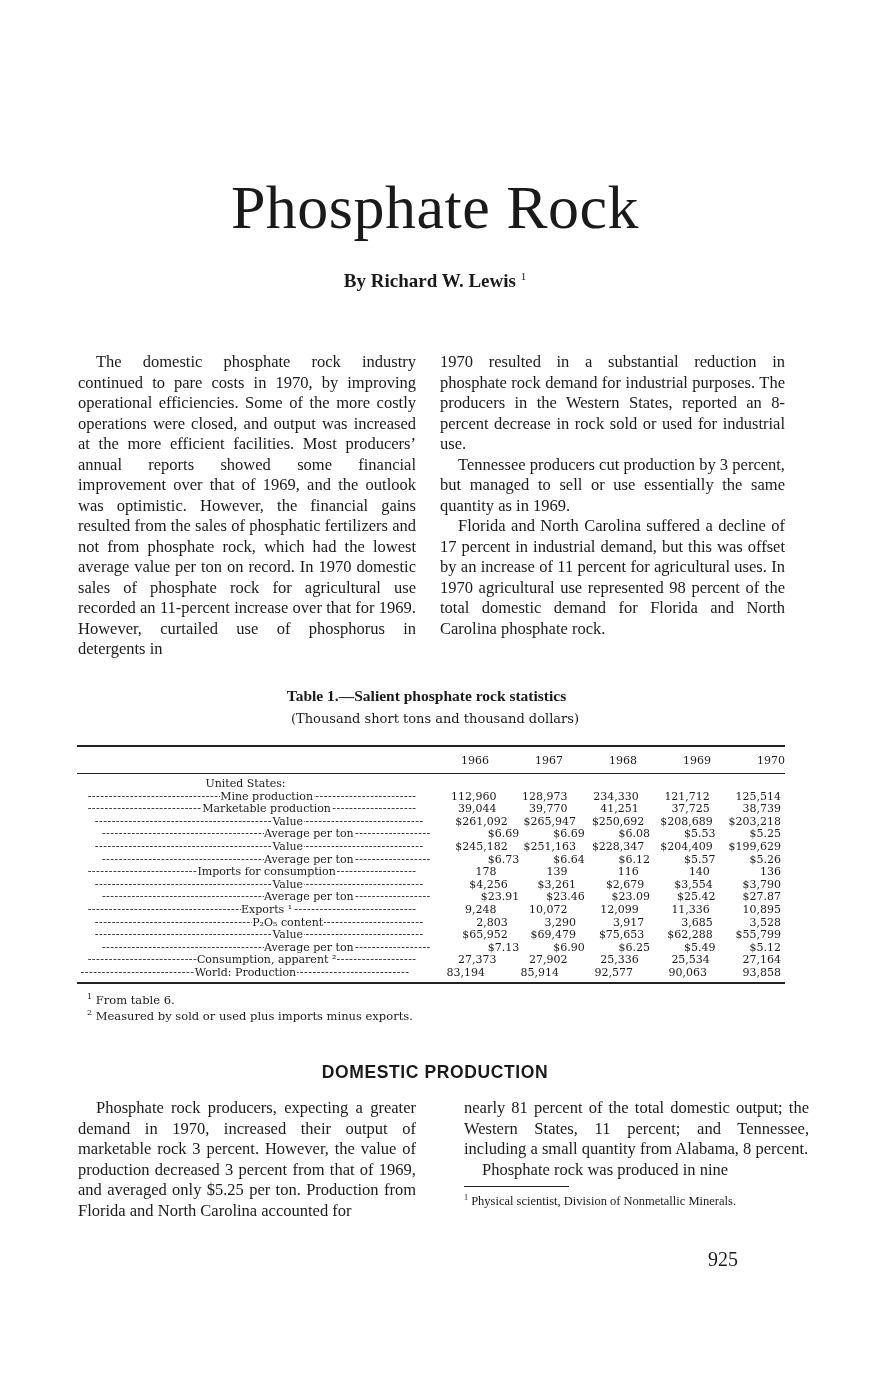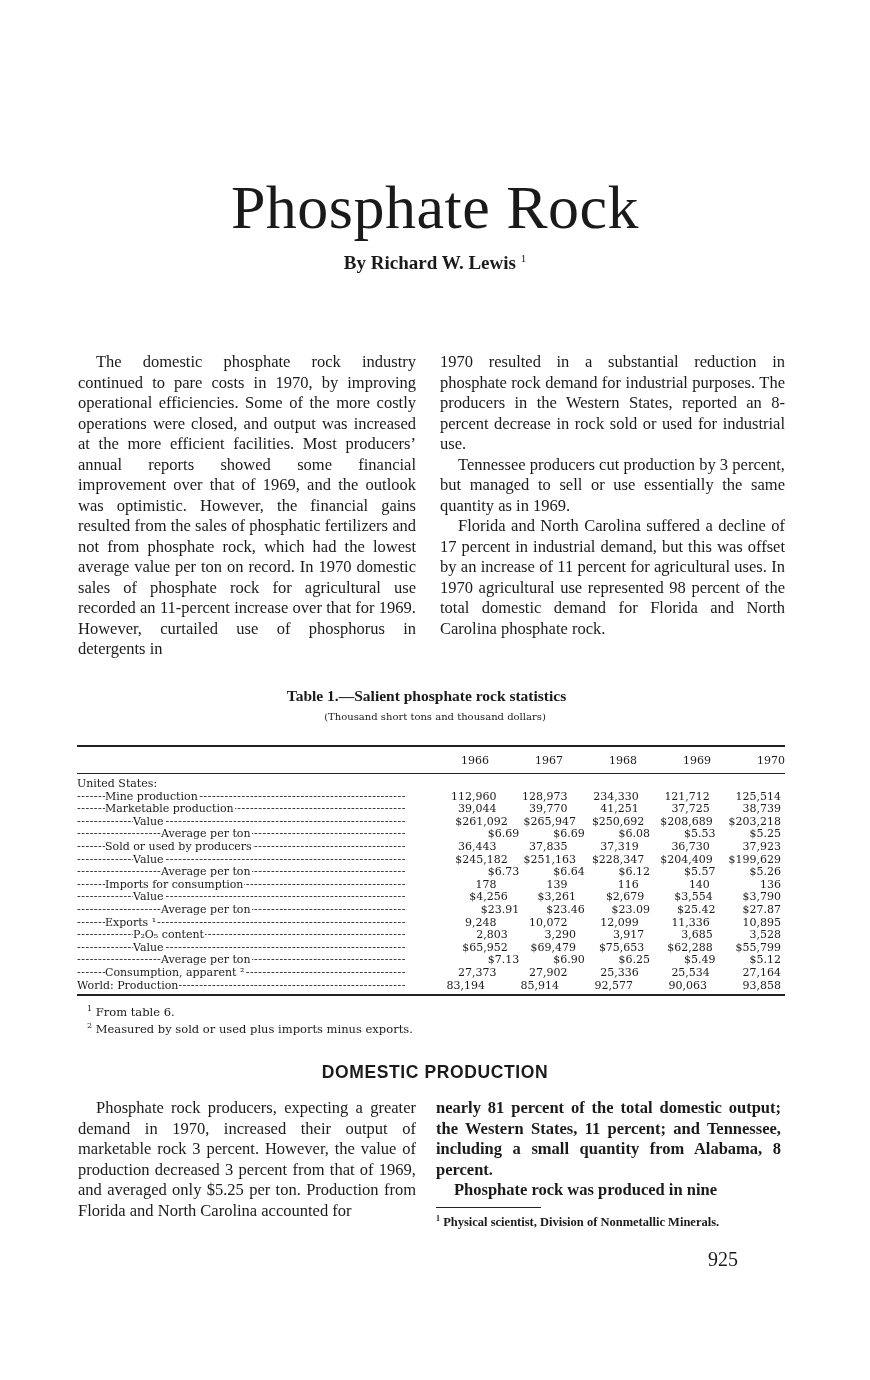--- a/index.html
+++ b/index.html
@@ -1,46 +1,46 @@
 <!DOCTYPE html>
 <html><head>
 <meta charset="utf-8">
 <style>
   html, body { margin: 0; padding: 0; background: #ffffff; }
   body { width: 870px; height: 1380px; position: relative; color: #1a1a1a; font-family: "Liberation Serif", "DejaVu Serif", serif; overflow: hidden; }
   .title { position: absolute; left: 0; width: 870px; top: 172px; text-align: center; font-size: 62px; letter-spacing: 0.5px; }
-  .byline { position: absolute; left: 0; width: 870px; top: 252px; text-align: center; font-size: 19px; font-weight: bold; }
+  .byline { position: absolute; left: 0; width: 870px; top: 270px; text-align: center; font-size: 19px; font-weight: bold; }
   .byline sup { font-size: 11px; font-weight: normal; }
   .col { position: absolute; font-size: 16.5px; line-height: 20.5px; text-align: justify; }
   .col p { margin: 0; text-indent: 18px; }
   .col p.noindent { text-indent: 0; }
   .colL1 { left: 78px; top: 352px; width: 338px; }
   .colR1 { left: 440px; top: 352px; width: 345px; }
   .table-title { position: absolute; left: 0; width: 853px; top: 687px; text-align: center; font-size: 15.5px; font-weight: bold; }
-  .table-sub { position: absolute; left: 0; width: 870px; top: 711px; text-align: center; font-size: 10px; font-family: "DejaVu Serif", serif; }
+  .table-sub { position: absolute; left: 0; width: 870px; top: 711px; text-align: center; font-size: 13px; font-family: "DejaVu Serif", serif; }
   .stats { position: absolute; left: 77px; top: 745px; width: 708px; font-family: "DejaVu Serif", serif; font-size: 11px; }
   .rule-top { border-top: 2px solid #222; }
   .hdr { display: flex; height: 26px; align-items: center; border-bottom: 1.5px solid #222; }
   .hdr .lbl { width: 338px; }
   .hdr .yr { width: 74px; text-align: right; }
   .rows { padding-top: 4px; }
   .row { display: flex; height: 12.6px; line-height: 12.6px; white-space: nowrap; }
-  .row .lbl { width: 338px; overflow: hidden; position: relative; }
+  .row .lbl { width: 338px; overflow: hidden; position: relative; text-align: center; }
   .row .lbl .txt { background: #fff; position: relative; z-index: 1; padding-right: 1px; }
   .row .lbl.dots::after { content: "------------------------------------------------------------------------------"; position: absolute; left: 0; right: 2px; top: 0; overflow: hidden; letter-spacing: 0.5px; }
   .row .v { width: 74px; text-align: right; padding-right: 4px; box-sizing: border-box; }
   .ind1 { padding-left: 28px; }
   .ind2 { padding-left: 56px; }
   .ind3 { padding-left: 84px; }
   .rule-bot { border-top: 2px solid #222; margin-top: 2px; }
   .fn { font-size: 11.5px; line-height: 14px; padding-left: 10px; }
   .fn sup { font-size: 8px; }
   .section-head { position: absolute; left: 0; width: 870px; top: 1062px; text-align: center; font-family: "Liberation Sans", "DejaVu Sans", sans-serif; font-weight: bold; font-size: 17.5px; letter-spacing: 0.6px; }
   .colL2 { left: 78px; top: 1098px; width: 338px; }
-  .colR2 { left: 436px; top: 1098px; width: 345px; font-weight: bold; }
+  .colR2 { left: 464px; top: 1098px; width: 345px; }
   .fnrule { width: 105px; border-top: 1px solid #222; margin: 6px 0 4px 0; }
   .fnote { font-size: 12.5px; line-height: 13px; text-align: justify; }
   .fnote sup { font-size: 8px; }
   .pagenum { position: absolute; left: 708px; top: 1248px; font-size: 20px; }
 </style>
 </head>
 <body>
 
 <div class="title">Phosphate Rock</div>
 <div class="byline">
@@ -105,28 +105,20 @@
       </div>
       <div class="row">
         <div class="lbl dots ind3"><span class="txt">Average per ton</span></div>
         <div class="v">$6.69</div>
         <div class="v">$6.69</div>
         <div class="v">$6.08</div>
         <div class="v">$5.53</div>
         <div class="v">$5.25</div>
       </div>
       <div class="row">
-        <div class="lbl dots ind1"><span class="txt">Sold or used by producers</span></div>
-        <div class="v">36,443</div>
-        <div class="v">37,835</div>
-        <div class="v">37,319</div>
-        <div class="v">36,730</div>
-        <div class="v">37,923</div>
-      </div>
-      <div class="row">
         <div class="lbl dots ind2"><span class="txt">Value</span></div>
         <div class="v">$245,182</div>
         <div class="v">$251,163</div>
         <div class="v">$228,347</div>
         <div class="v">$204,409</div>
         <div class="v">$199,629</div>
       </div>
       <div class="row">
         <div class="lbl dots ind3"><span class="txt">Average per ton</span></div>
         <div class="v">$6.73</div>

